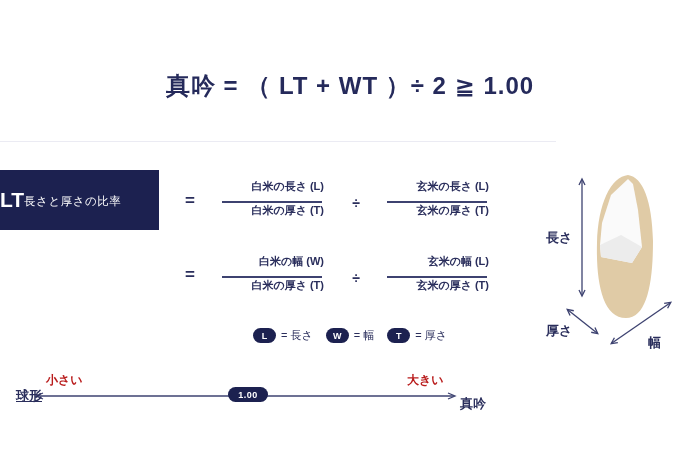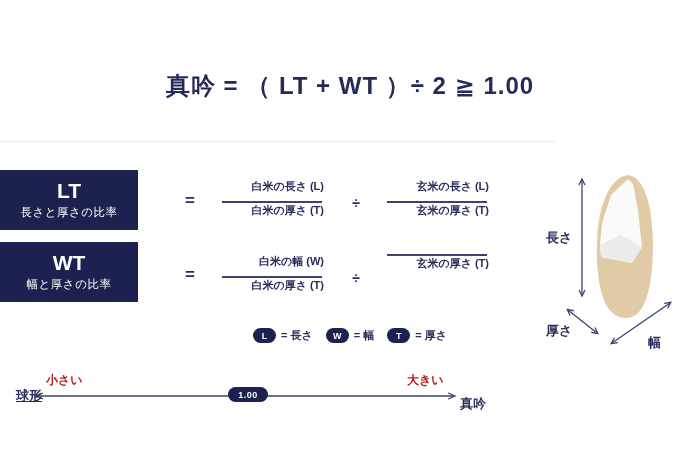--- a/index.html
+++ b/index.html
@@ -7,22 +7,22 @@
   body { font-family:"Liberation Sans","DejaVu Sans",sans-serif; }
   .screen { position:relative; width:700px; height:466px; background:#ffffff; overflow:hidden; color:#2a2e5c; }
 
   .title {
     position:absolute; top:70px; left:0; width:700px; text-align:center;
     font-size:24px; font-weight:bold; color:#252a5b; letter-spacing:1px;
   }
   .divider { position:absolute; top:141px; left:0; width:556px; height:1px; background:#ebebf3; }
 
   .term-box {
-    position:absolute; left:0; width:138px; height:60px; background:#1c2150;
-    color:#ffffff; display:flex; flex-direction:column; align-items:center; justify-content:center;
+    position:absolute; left:0; width:159px; height:60px; background:#1c2150;
+    color:#ffffff; display:flex; flex-direction:row; align-items:center; justify-content:flex-start;
   }
   .term-box .abbr { font-size:21px; font-weight:bold; line-height:1.05; }
   .term-box .desc { font-size:11.5px; margin-top:3px; letter-spacing:0.5px; }
   #lt-box { top:170px; }
   #wt-box { top:242px; }
 
   .eq-sign { position:absolute; left:179px; width:22px; text-align:center; font-size:17px; font-weight:bold; color:#2a2e5c; }
   #eq1 { top:191px; }
   #eq2 { top:265px; }
 
@@ -38,21 +38,21 @@
   .div-sign { position:absolute; left:345px; width:22px; text-align:center; font-size:14px; font-weight:bold; color:#2a2e5c; }
   #div1 { top:195px; }
   #div2 { top:270px; }
 
   .legend { position:absolute; left:253px; top:328px; display:flex; align-items:center; gap:13px; }
   .legend-item { display:flex; align-items:center; gap:5px; }
   .legend-badge {
     width:23px; height:15px; background:#1c2150; color:#ffffff; border-radius:8px;
     font-size:9px; font-weight:bold; display:flex; align-items:center; justify-content:center;
   }
-  .legend-label { font-size:11px; font-weight:bold; color:#2a2e5c; white-space:nowrap; }
+  .legend-label { font-size:11px; font-weight:normal; color:#2a2e5c; white-space:nowrap; }
 
   .scale-end { position:absolute; font-size:13px; font-weight:bold; color:#2a2e5c; }
   .scale-sub { position:absolute; font-size:12px; font-weight:bold; color:#b91c1c; }
   #scale-left-end { left:16px; top:387px;text-decoration:underline; }
   #scale-right-end { left:460px; top:395px; }
   #scale-left-label { left:46px; top:372px; }
   #scale-right-label { left:407px; top:372px; }
   .scale-badge {
     position:absolute; left:228px; top:387px; width:40px; height:15px; background:#1c2150;
     border-radius:8px; color:#ffffff; font-size:9px; font-weight:bold;
@@ -69,24 +69,20 @@
 
   <div class="title">真吟 = （ LT + WT ）÷ 2 ≧ 1.00</div>
 
   <div class="divider"></div>
 
   <div class="term-box" id="lt-box">
     <div class="abbr">LT</div>
     <div class="desc">長さと厚さの比率</div>
   </div>
 
-  <div class="term-box" id="wt-box">
-    <div class="abbr">WT</div>
-    <div class="desc">幅と厚さの比率</div>
-  </div>
 
   <div class="eq-sign" id="eq1">=</div>
   <div class="eq-sign" id="eq2">=</div>
 
   <div class="frac" id="frac-1l">
     <div class="num">白米の長さ (L)</div>
     <div class="bar"></div>
     <div class="den">白米の厚さ (T)</div>
   </div>
   <div class="div-sign" id="div1">÷</div>
@@ -96,20 +92,21 @@
     <div class="den">玄米の厚さ (T)</div>
   </div>
 
   <div class="frac" id="frac-2l">
     <div class="num">白米の幅 (W)</div>
     <div class="bar"></div>
     <div class="den">白米の厚さ (T)</div>
   </div>
   <div class="div-sign" id="div2">÷</div>
   <div class="frac" id="frac-2r">
+    <div class="num">玄米の幅 (L)</div>
     <div class="bar"></div>
     <div class="den">玄米の厚さ (T)</div>
   </div>
 
   <div class="legend">
     <div class="legend-item">
       <div class="legend-badge">L</div>
       <div class="legend-label">= 長さ</div>
     </div>
     <div class="legend-item">

